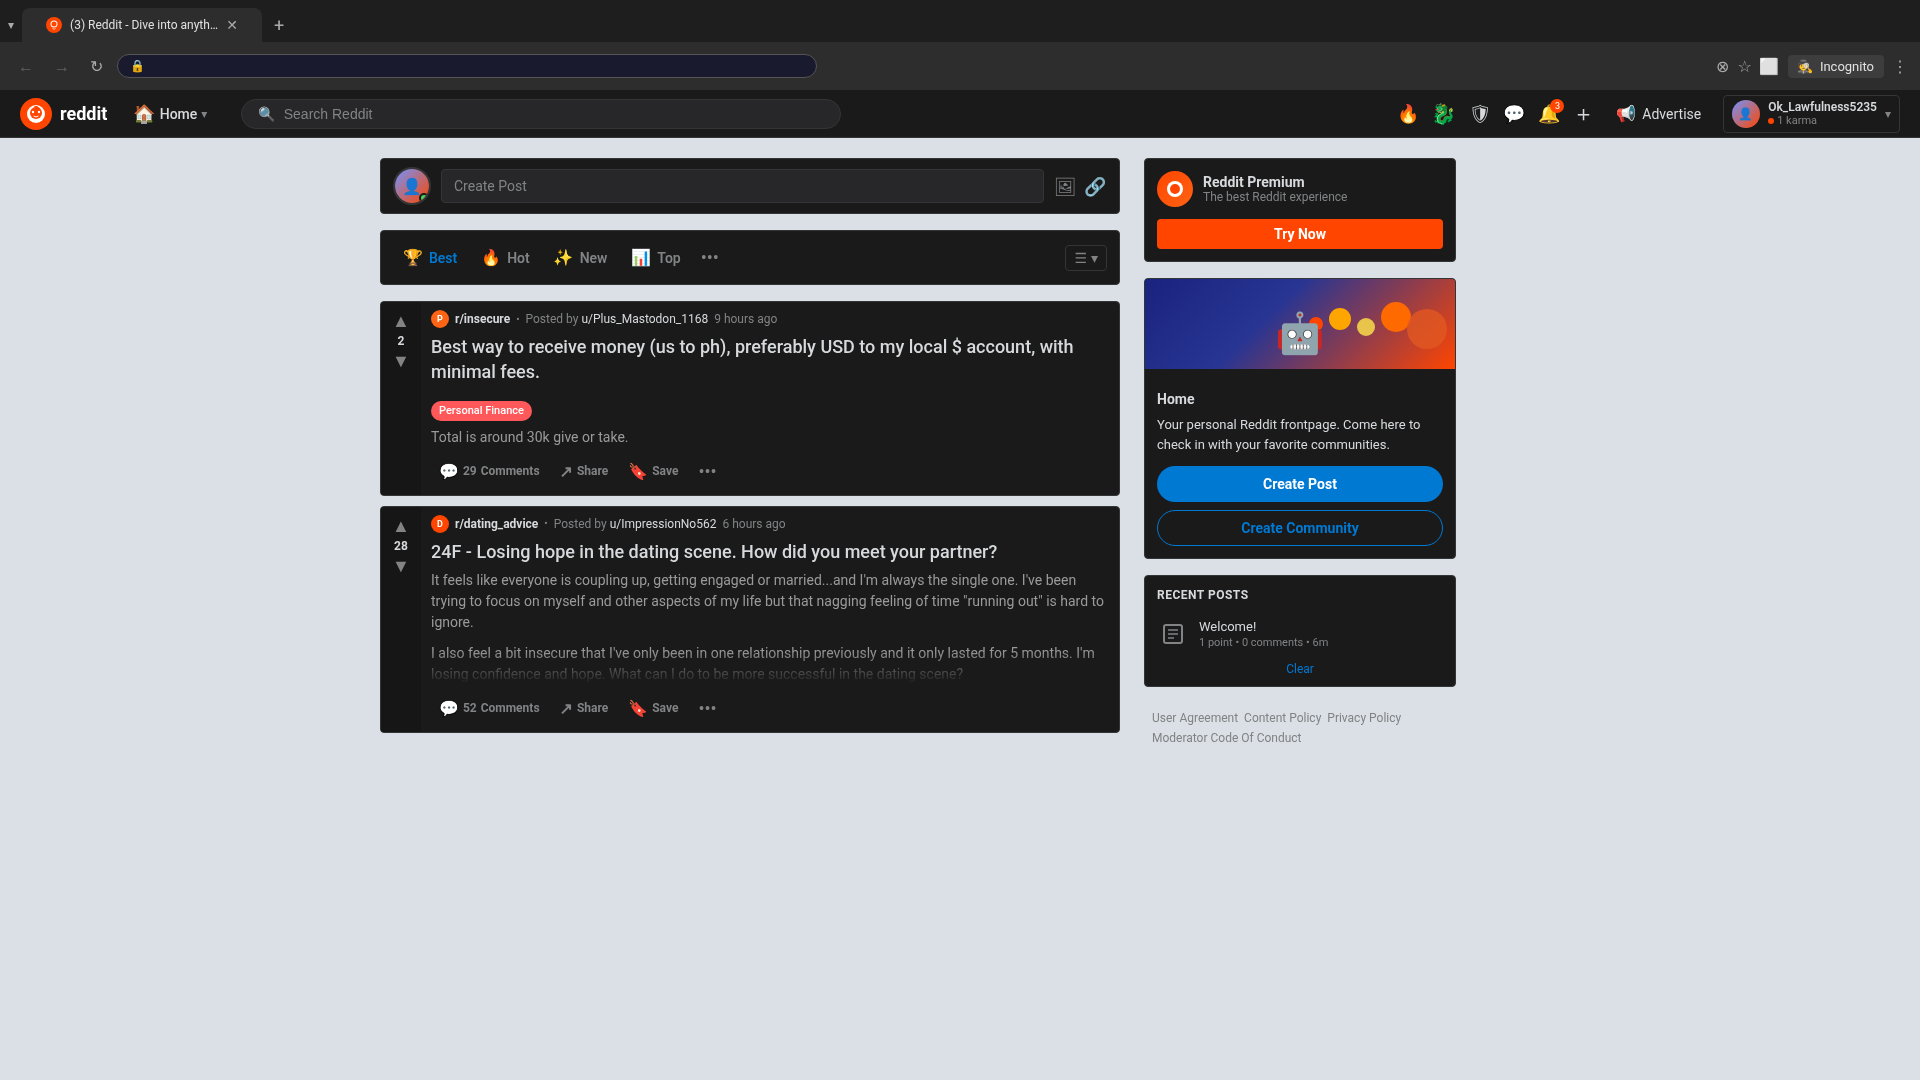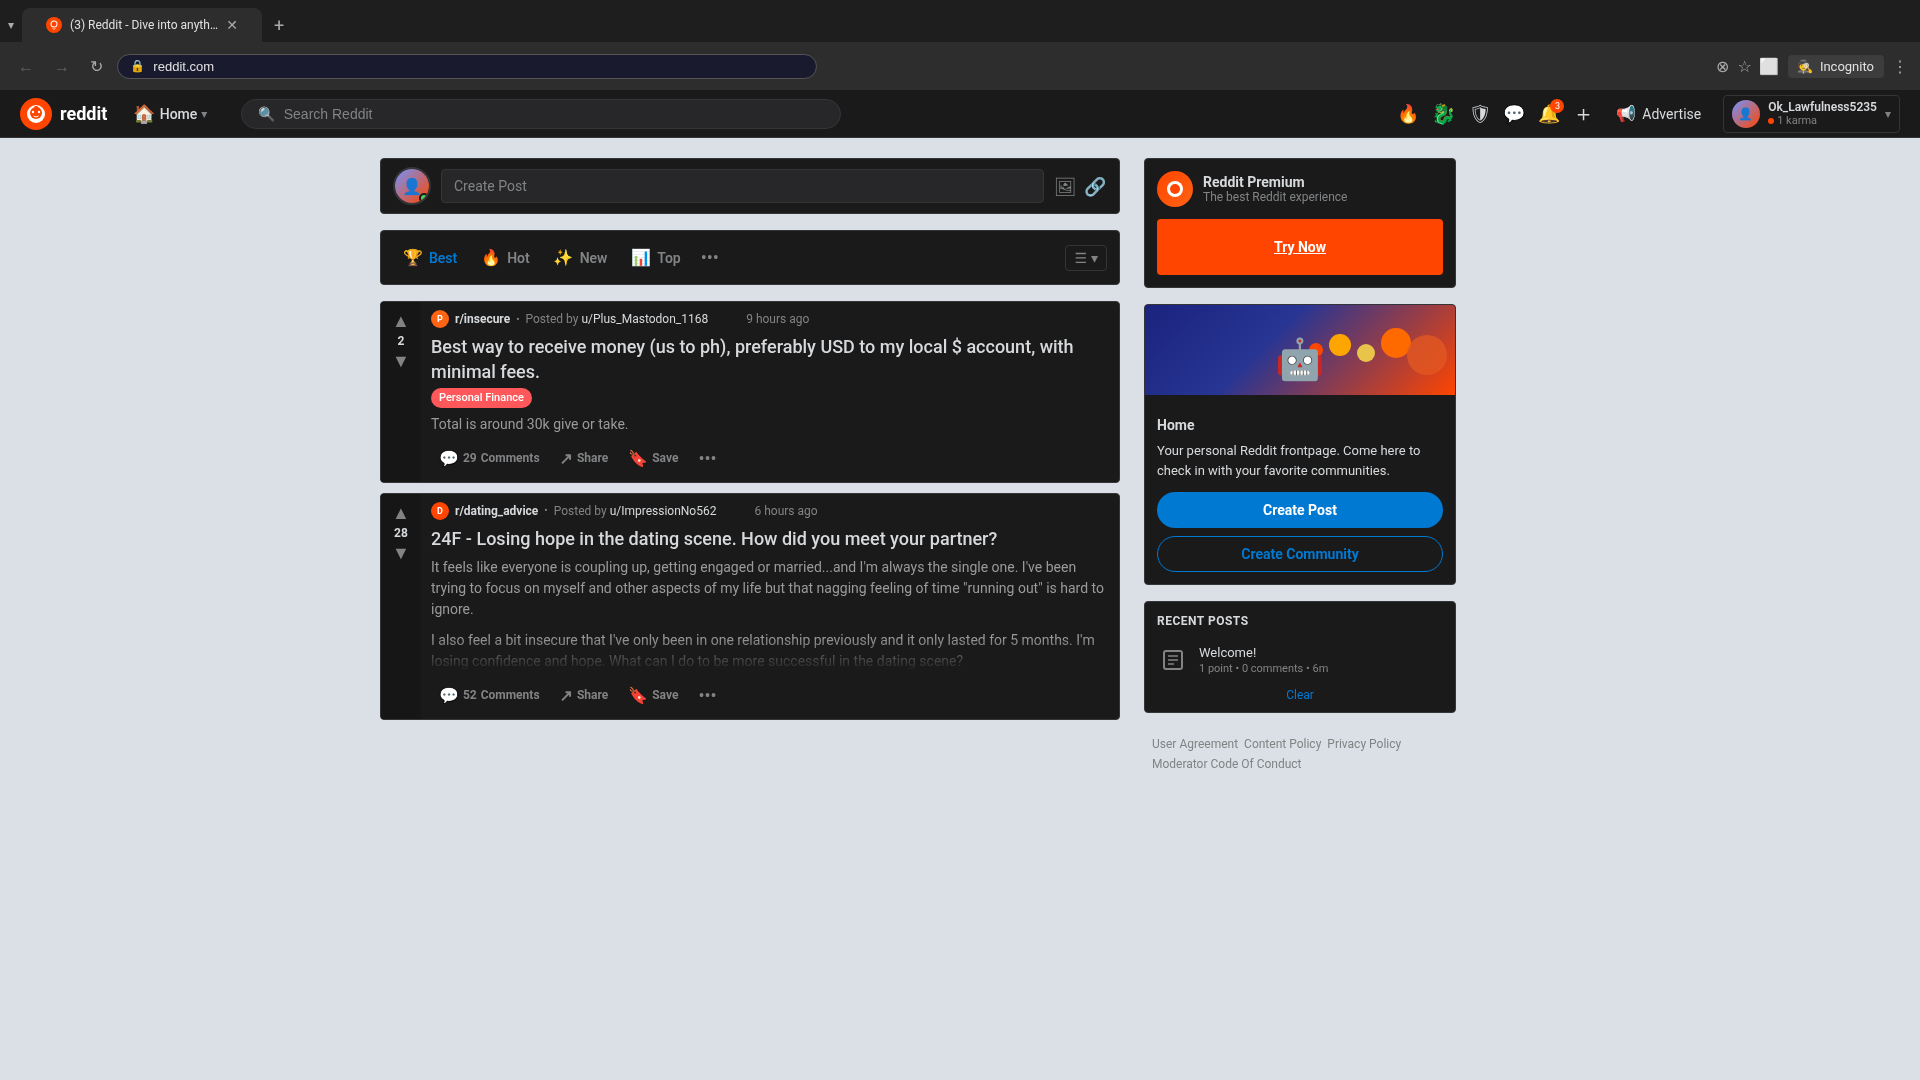--- a/index.html
+++ b/index.html
@@ -88,44 +88,44 @@
     .vote-count { color: #d7dadc; font-size: 12px; font-weight: 700; }
     .downvote-btn { color: #818384; font-size: 18px; cursor: pointer; }
 
     .post-content { flex: 1; padding: 8px 10px; }
     .post-meta { display: flex; align-items: center; gap: 6px; margin-bottom: 6px; flex-wrap: wrap; }
     .subreddit-icon { width: 18px; height: 18px; border-radius: 50%; background: #ff6314; flex-shrink: 0; }
     .subreddit-link { color: #d7dadc; font-size: 12px; font-weight: 700; text-decoration: none; }
     .meta-dot { color: #818384; font-size: 10px; }
     .posted-by { color: #818384; font-size: 12px; }
     .posted-by a { color: #d7dadc; text-decoration: none; }
-    .time-ago { color: #818384; font-size: 12px; margin-left: 32px; }
-
-    .post-title { color: #d7dadc; font-size: 18px; font-weight: 500; line-height: 1.4; margin-bottom: 6px; display: flex; align-items: flex-start; gap: 4px; flex-wrap: wrap; }
+    .time-ago { color: #818384; font-size: 12px; }
+
+    .post-title { color: #d7dadc; font-size: 18px; font-weight: 500; line-height: 1.4; margin-bottom: 6px; display: flex; align-items: flex-start; gap: 17px; flex-wrap: wrap; }
     .flair-badge { background: #ff585b; color: white; font-size: 11px; padding: 2px 8px; border-radius: 12px; white-space: nowrap; font-weight: 500; flex-shrink: 0; }
 
     .post-body { color: #9a9a9a; font-size: 14px; line-height: 1.5; margin-bottom: 8px; }
     .post-body.faded { -webkit-mask-image: linear-gradient(to bottom, black 70%, transparent 100%); mask-image: linear-gradient(to bottom, black 70%, transparent 100%); max-height: 140px; overflow: hidden; }
 
     .post-actions { display: flex; align-items: center; gap: 4px; }
     .action-btn { display: flex; align-items: center; gap: 4px; color: #818384; font-size: 12px; font-weight: 700; padding: 6px 8px; border-radius: 4px; cursor: pointer; }
     .action-icon { font-size: 16px; }
     .action-more { color: #818384; font-size: 18px; cursor: pointer; padding: 4px 8px; border-radius: 4px; }
 
     
     .sidebar { width: 312px; flex-shrink: 0; }
 
     .sidebar-card { background: #1a1a1b; border: 1px solid #343536; border-radius: 4px; margin-bottom: 16px; overflow: hidden; }
 
     .premium-card { }
     .premium-header { display: flex; align-items: center; gap: 10px; padding: 12px; }
     .premium-icon { width: 36px; height: 36px; border-radius: 50%; background: linear-gradient(135deg, #ff4500, #ff6314); display: flex; align-items: center; justify-content: center; flex-shrink: 0; }
     .premium-title { color: #d7dadc; font-size: 14px; font-weight: 700; }
     .premium-sub { color: #818384; font-size: 12px; }
-    .try-now-btn { background: #ff4500; color: white; font-weight: 700; font-size: 14px; padding: 20px; text-align: center; cursor: pointer; margin: 0 12px 12px; border-radius: 4px; text-decoration: underline; }
+    .try-now-btn { background: #ff4500; color: white; font-weight: 700; font-size: 14px; padding: 7px; text-align: center; cursor: pointer; margin: 0 12px 12px; border-radius: 4px; }
 
     .home-card { }
     .home-card-banner { height: 90px; background: linear-gradient(135deg, #1a237e 0%, #283593 40%, #ff4500 100%); position: relative; overflow: hidden; }
     .banner-planets { position: absolute; right: 0; top: 0; width: 100%; height: 100%; display: flex; align-items: center; justify-content: flex-end; padding: 8px; gap: 6px; }
     .planet { border-radius: 50%; }
     .home-card-body { padding: 12px; }
     .home-card-desc { color: #d7dadc; font-size: 13px; line-height: 1.5; margin-bottom: 12px; }
     .create-post-btn { background: #0079d3; color: white; font-weight: 700; font-size: 14px; padding: 10px; text-align: center; cursor: pointer; border-radius: 20px; margin-bottom: 8px; }
     .create-community-btn { background: transparent; color: #0079d3; font-weight: 700; font-size: 14px; padding: 9px; text-align: center; cursor: pointer; border-radius: 20px; border: 1px solid #0079d3; }
 
@@ -170,21 +170,20 @@
     </div>
     <span class="new-tab-btn">+</span>
   </div>
 
   <div class="browser-toolbar">
     <span class="nav-btn disabled">←</span>
     <span class="nav-btn disabled">→</span>
     <span class="nav-btn">↻</span>
     <div class="address-bar">
       <span class="lock-icon">🔒</span>
-      <input type="text" value="reddit.com" style="">
     </div>
     <div class="toolbar-icons">
       <span class="toolbar-icon" style="font-size:16px;color:#aaa;">⊗</span>
       <span class="toolbar-icon">☆</span>
       <span class="toolbar-icon">⬜</span>
       <div class="incognito-badge">
         <span>🕵</span>
         <span>Incognito</span>
       </div>
       <span class="toolbar-icon">⋮</span>

